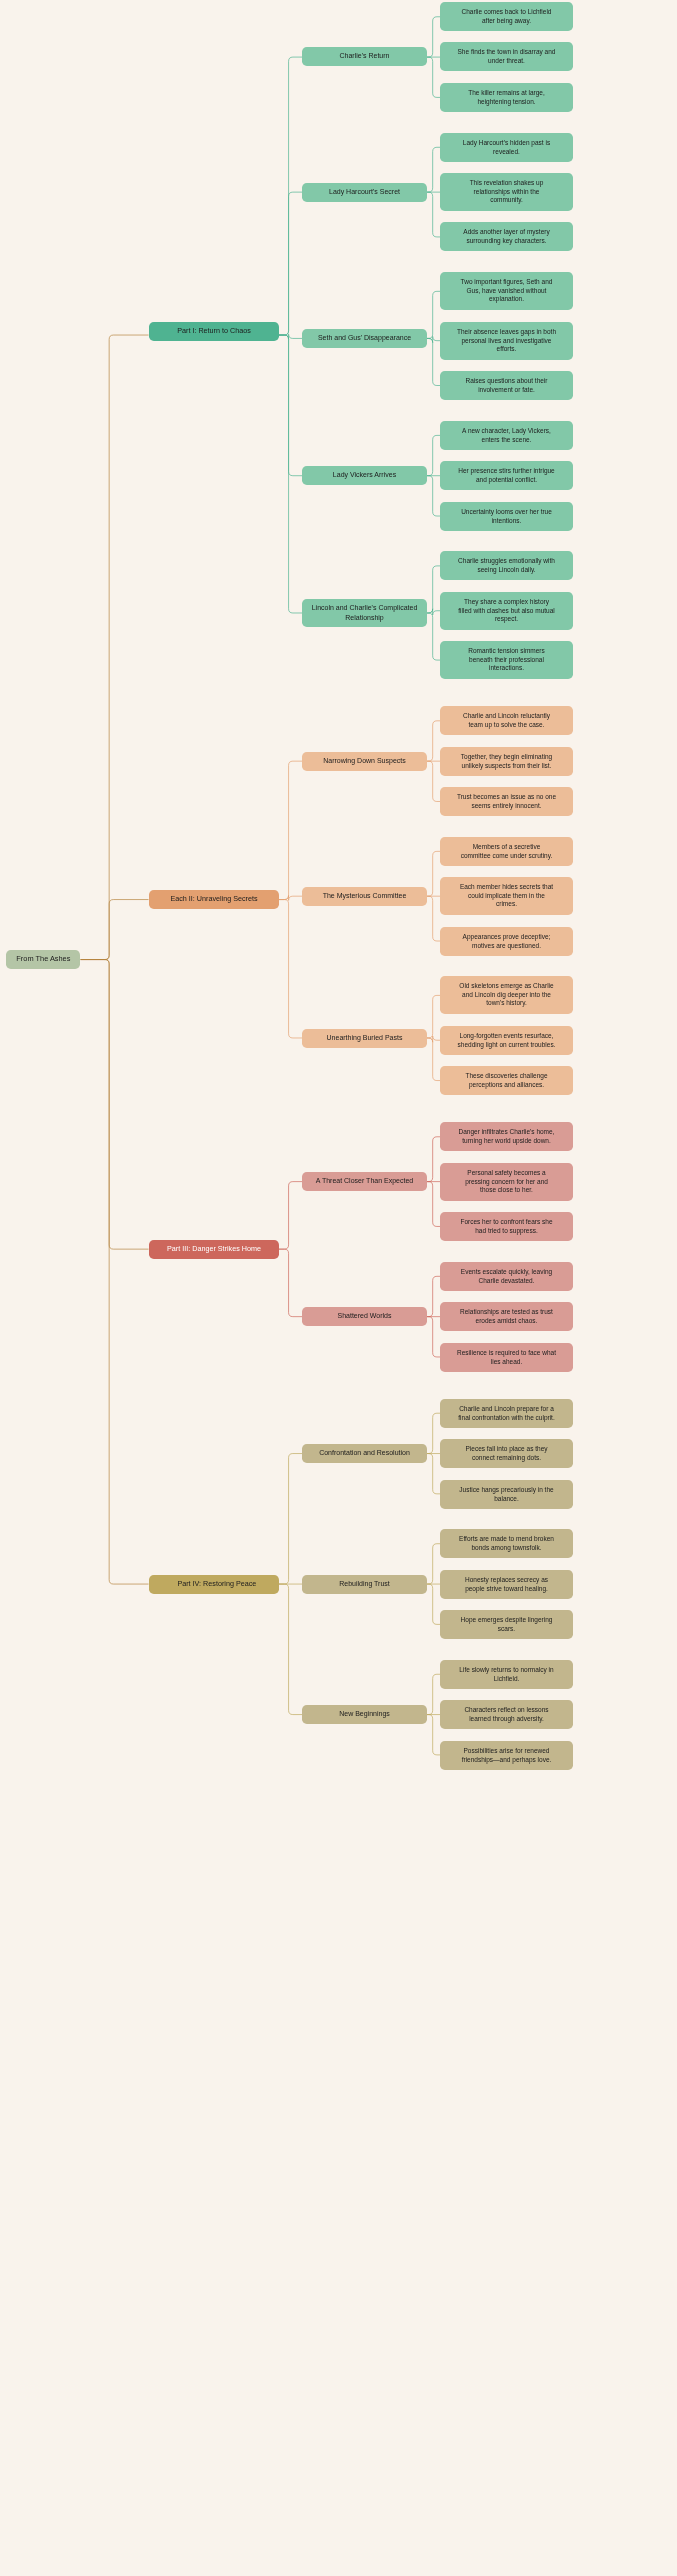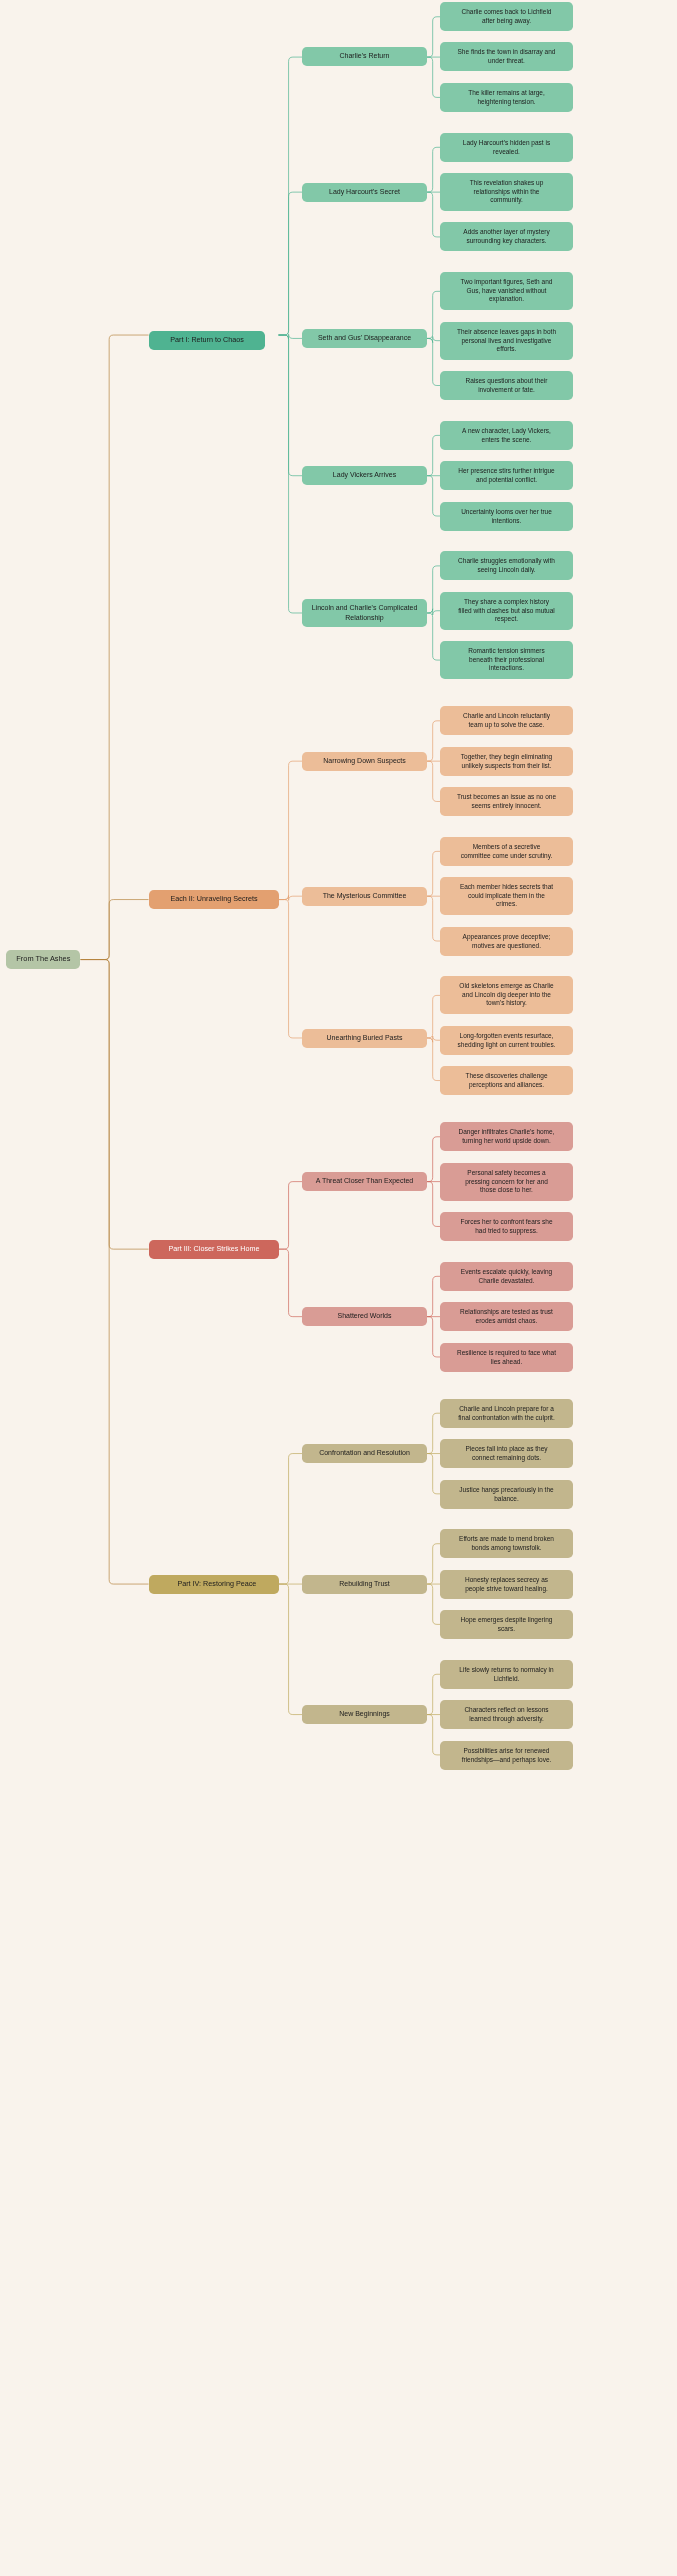--- a/index.html
+++ b/index.html
@@ -172,21 +172,21 @@
     <div class="node p1 leaf" style="left: 440px; top: 551px; width: 133px; height: 29px;">Charlie struggles emotionally with
 seeing Lincoln daily.</div>
     <div class="node p1 leaf" style="left: 440px; top: 592px; width: 133px; height: 38px;">They share a complex history
 filled with clashes but also mutual
 respect.</div>
     <div class="node p1 leaf" style="left: 440px; top: 641px; width: 133px; height: 38px;">Romantic tension simmers
 beneath their professional
 interactions.</div>
     <div class="node p1 topic" style="left: 302px; top: 599px; width: 125px; height: 28px;">Lincoln and Charlie's Complicated
 Relationship</div>
-    <div class="node p1 part" style="left: 149px; top: 331px; width: 116px; height: 18.6px;">Part I: Return to Chaos</div>
+    <div class="node p1 part" style="left: 149px; top: 322px; width: 130px; height: 18.6px;">Part I: Return to Chaos</div>
     <div class="node p2 leaf" style="left: 440px; top: 706px; width: 133px; height: 29px;">Charlie and Lincoln reluctantly
 team up to solve the case.</div>
     <div class="node p2 leaf" style="left: 440px; top: 747px; width: 133px; height: 29px;">Together, they begin eliminating
 unlikely suspects from their list.</div>
     <div class="node p2 leaf" style="left: 440px; top: 787px; width: 133px; height: 29px;">Trust becomes an issue as no one
 seems entirely innocent.</div>
     <div class="node p2 topic" style="left: 302px; top: 752px; width: 125px; height: 18.6px;">Narrowing Down Suspects</div>
     <div class="node p2 leaf" style="left: 440px; top: 837px; width: 133px; height: 29px;">Members of a secretive
 committee come under scrutiny.</div>
     <div class="node p2 leaf" style="left: 440px; top: 877px; width: 133px; height: 38px;">Each member hides secrets that
@@ -212,21 +212,21 @@
     <div class="node p3 leaf" style="left: 440px; top: 1212px; width: 133px; height: 29px;">Forces her to confront fears she
 had tried to suppress.</div>
     <div class="node p3 topic" style="left: 302px; top: 1172px; width: 125px; height: 18.6px;">A Threat Closer Than Expected</div>
     <div class="node p3 leaf" style="left: 440px; top: 1262px; width: 133px; height: 29px;">Events escalate quickly, leaving
 Charlie devastated.</div>
     <div class="node p3 leaf" style="left: 440px; top: 1302px; width: 133px; height: 29px;">Relationships are tested as trust
 erodes amidst chaos.</div>
     <div class="node p3 leaf" style="left: 440px; top: 1343px; width: 133px; height: 29px;">Resilience is required to face what
 lies ahead.</div>
     <div class="node p3 topic" style="left: 302px; top: 1307px; width: 125px; height: 18.6px;">Shattered Worlds</div>
-    <div class="node p3 part" style="left: 149px; top: 1240px; width: 130px; height: 18.6px;">Part III: Closer Strikes Home</div>
+    <div class="node p3 part" style="left: 149px; top: 1240px; width: 130px; height: 18.6px;">Part III: Danger Strikes Home</div>
     <div class="node p4 leaf" style="left: 440px; top: 1399px; width: 133px; height: 29px;">Charlie and Lincoln prepare for a
 final confrontation with the culprit.</div>
     <div class="node p4 leaf" style="left: 440px; top: 1439px; width: 133px; height: 29px;">Pieces fall into place as they
 connect remaining dots.</div>
     <div class="node p4 leaf" style="left: 440px; top: 1480px; width: 133px; height: 29px;">Justice hangs precariously in the
 balance.</div>
     <div class="node p4 topic" style="left: 302px; top: 1444px; width: 125px; height: 18.6px;">Confrontation and Resolution</div>
     <div class="node p4 leaf" style="left: 440px; top: 1529px; width: 133px; height: 29px;">Efforts are made to mend broken
 bonds among townsfolk.</div>
     <div class="node p4 leaf" style="left: 440px; top: 1570px; width: 133px; height: 29px;">Honesty replaces secrecy as

